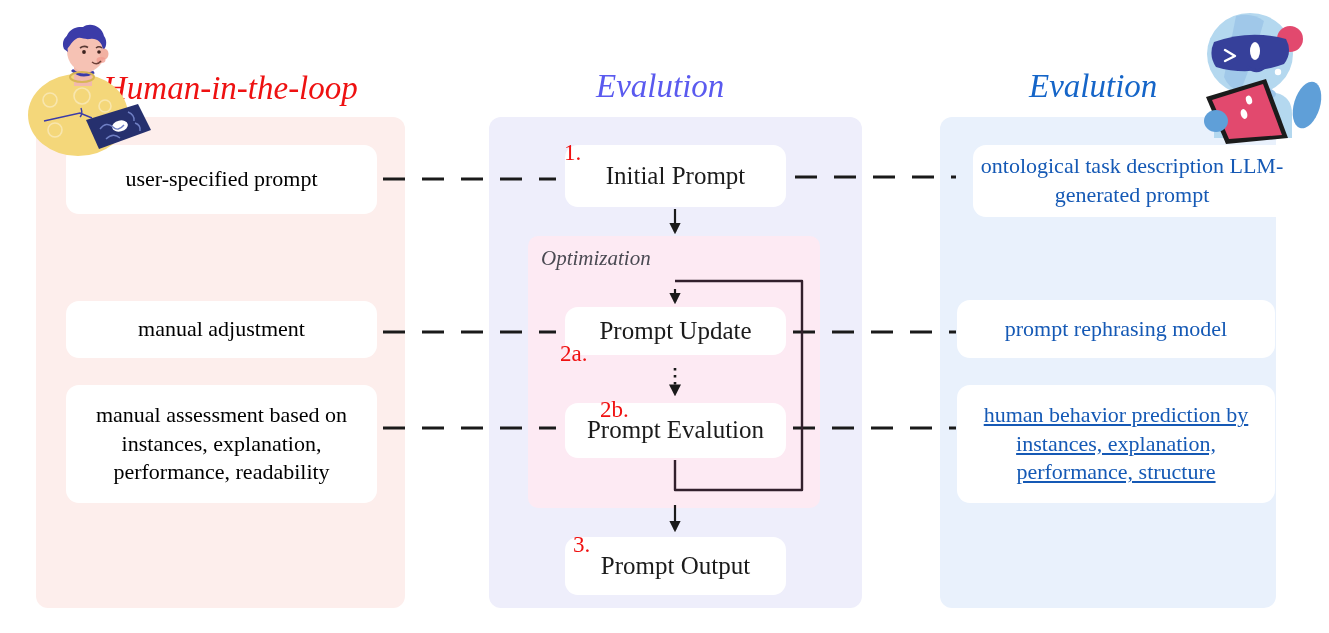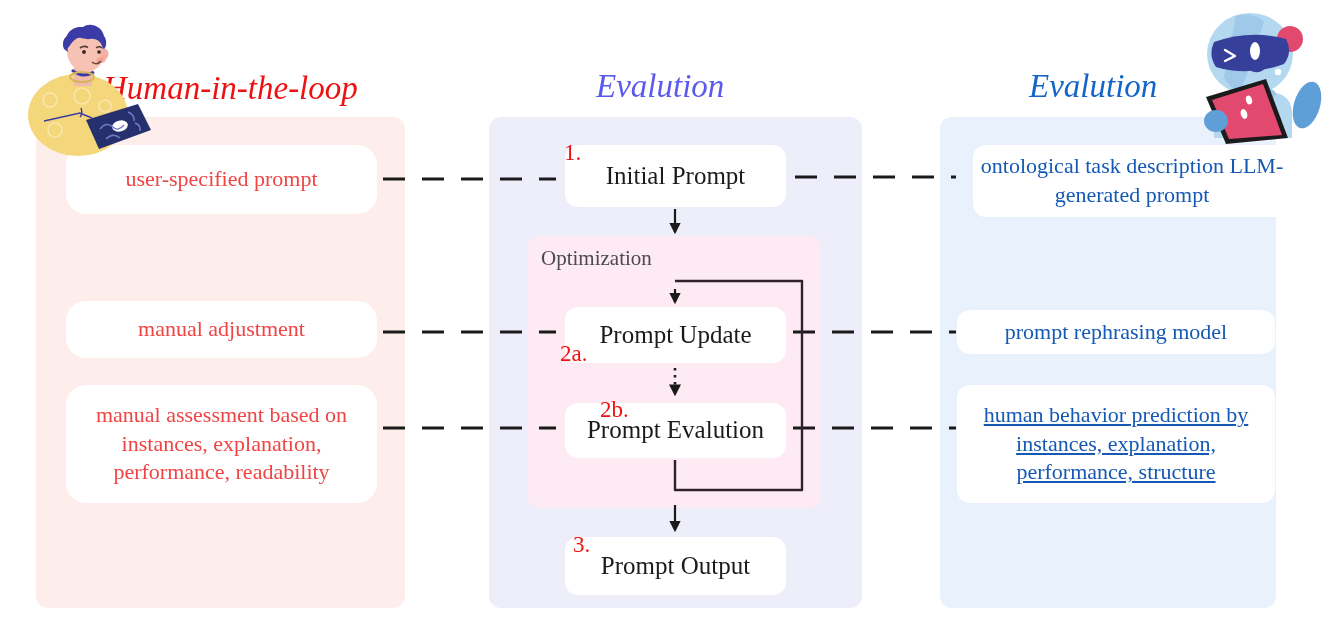--- a/index.html
+++ b/index.html
@@ -43,36 +43,36 @@
     position: absolute;
     background: #ffffff;
     border-radius: 13px;
     display: flex;
     align-items: center;
     justify-content: center;
     text-align: center;
     box-sizing: border-box;
     line-height: 1.30;
   }
-  .card-left  { color: #ef4444; font-size: 22px; left: 66px;  width: 311px; border-radius: 20px; }
+  .card-left  { color: #000000; font-size: 22px; left: 66px;  width: 311px; }
   .card-mid   { color: #1b1b1b; font-size: 25px; left: 565px; width: 221px; }
   .card-right { color: #1559b5; font-size: 22px; left: 957px; width: 318px; }
 
   
   #card-l1 { top: 145px; height: 69px; }
   #card-l2 { top: 301px; height: 57px; }
   #card-l3 { top: 385px; height: 118px; }
 
   #card-m1 { top: 145px; height: 62px; }
-  #card-m2 { top: 307px; height: 56px; }
+  #card-m2 { top: 307px; height: 48px; }
   #card-m3 { top: 403px; height: 55px; }
   #card-m4 { top: 537px; height: 58px; }
 
   #card-r1 { top: 145px; height: 72px; margin-left: 16px; }
-  #card-r2 { top: 310px; height: 44px; }
+  #card-r2 { top: 300px; height: 58px; }
   #card-r3 { top: 385px; height: 118px; text-decoration: underline; }
 
   
   .step-num {
     position: absolute;
     color: #f01111;
     font-size: 23px;
     font-family: "Liberation Serif", "DejaVu Serif", serif;
     font-style: normal;
     line-height: 1;
@@ -80,20 +80,21 @@
   #num-1  { left: 564px; top: 141px; }
   #num-2a { left: 560px; top: 302px; margin-top: 40px; }
   #num-2b { left: 560px; top: 398px; margin-left: 40px; }
   #num-3  { left: 573px; top: 533px; }
 
   
   #label-optimization {
     position: absolute;
     left: 541px;
     top: 246px;
+    font-style: italic;
     font-size: 21px;
     color: #4a4a52;
     font-family: "Liberation Serif", "DejaVu Serif", serif;
   }
 
   
   #wires {
     position: absolute;
     left: 0; top: 0;
     width: 1329px; height: 633px;

